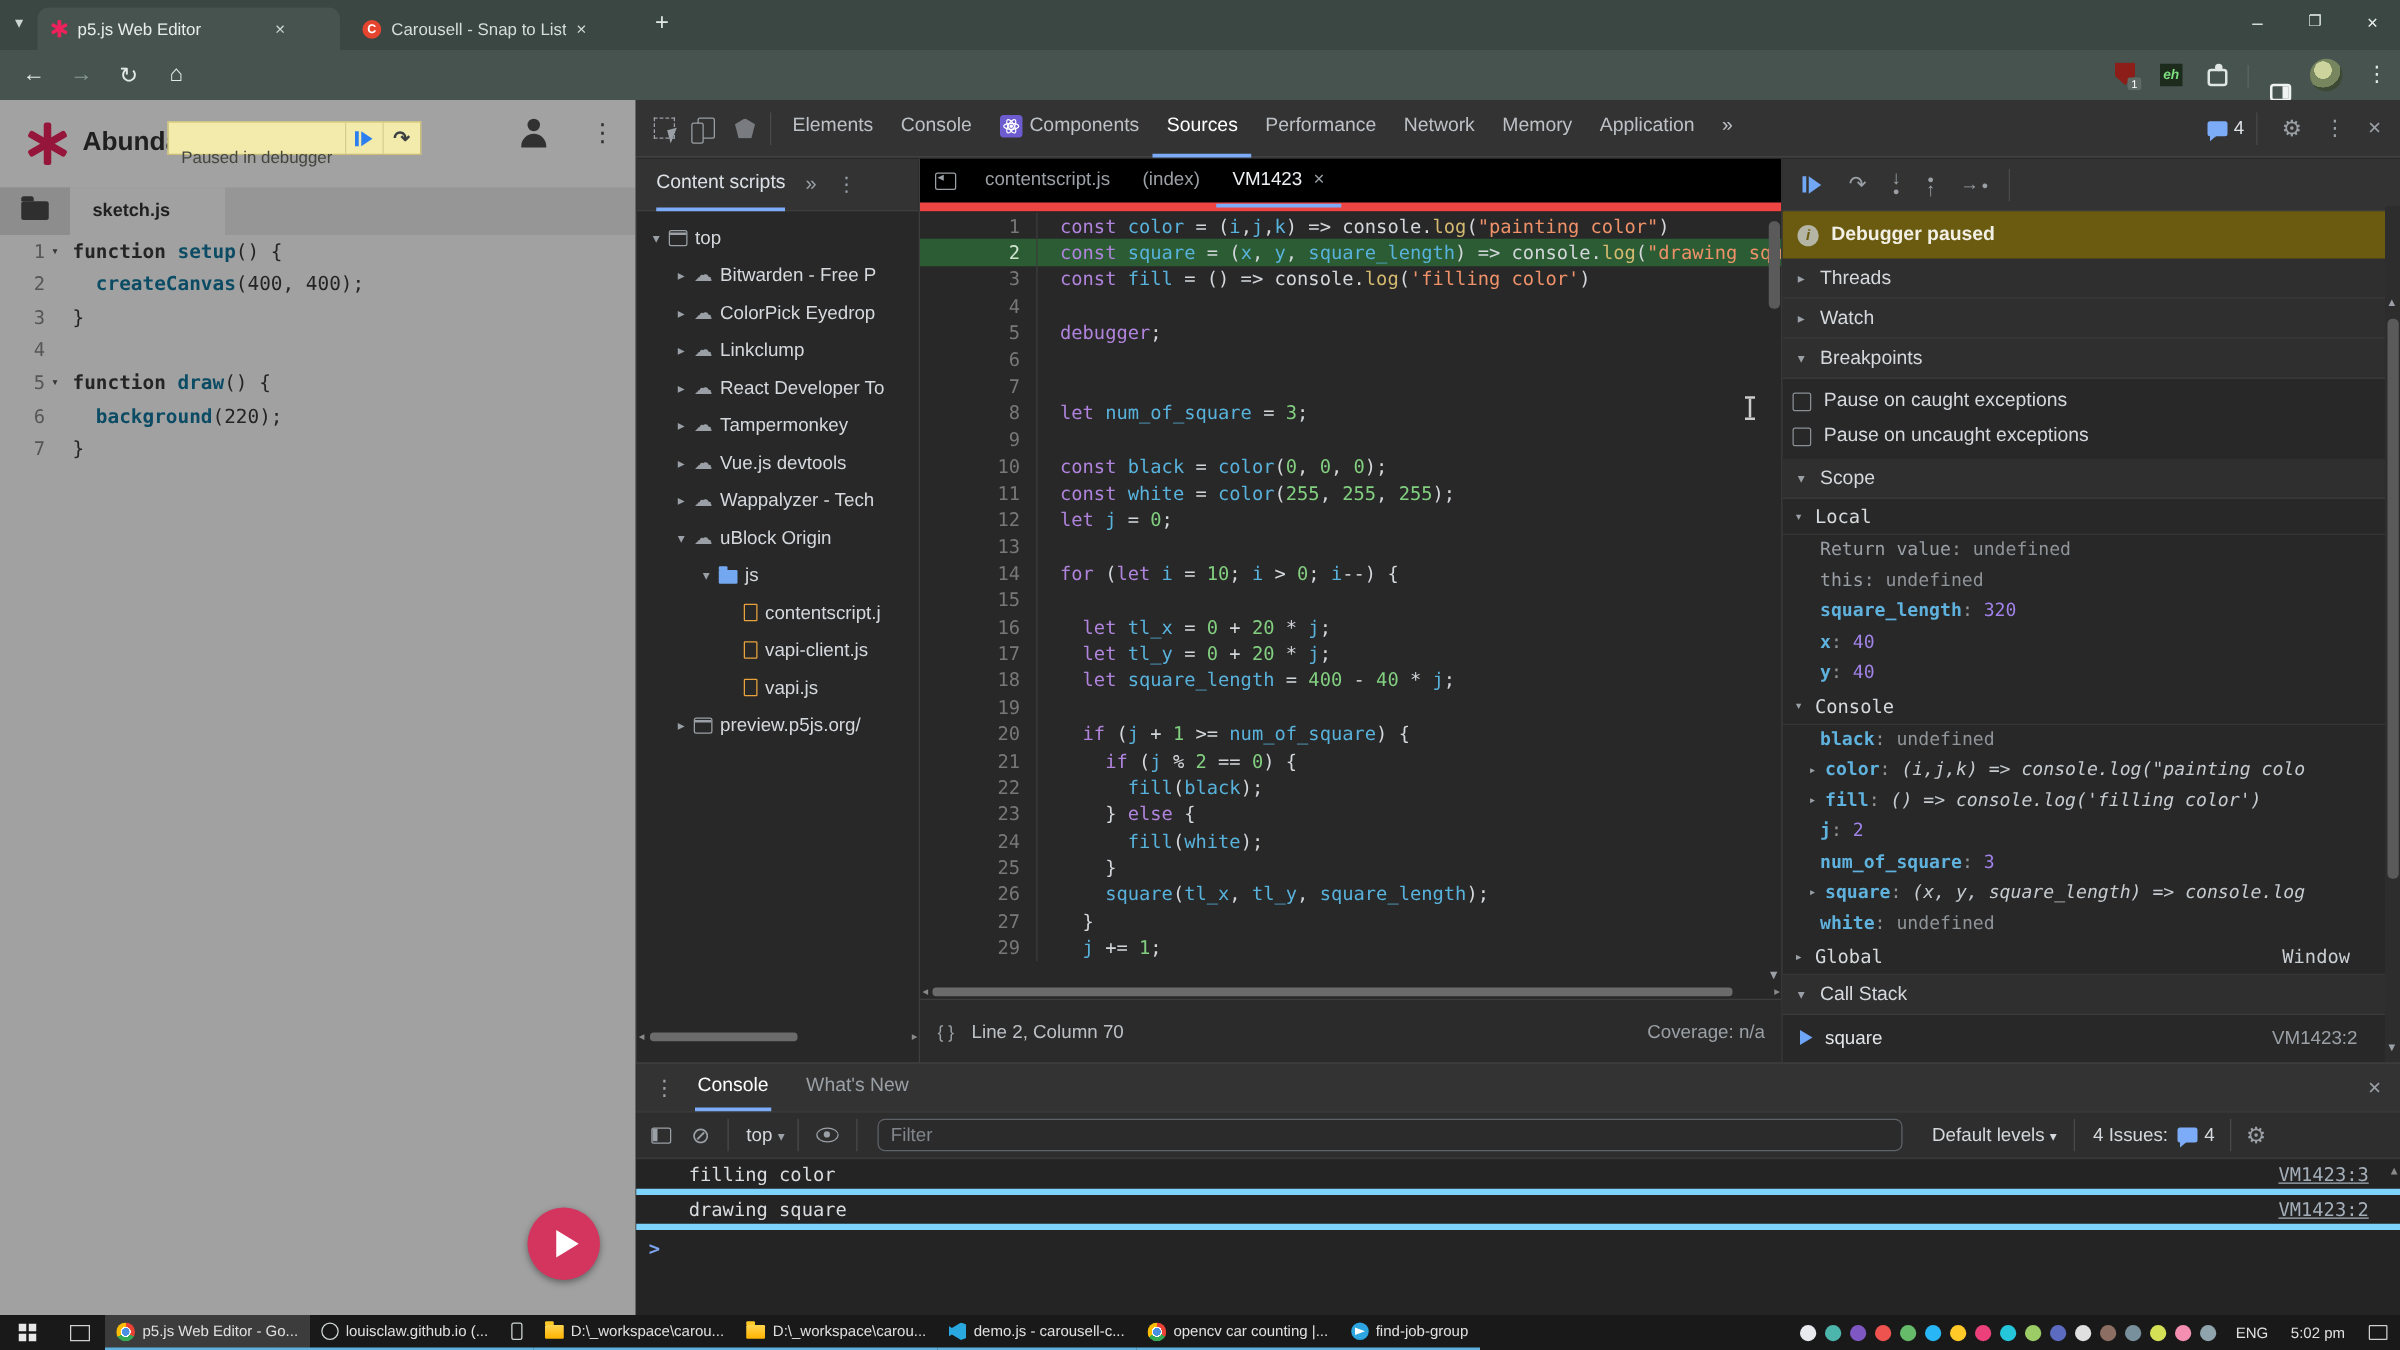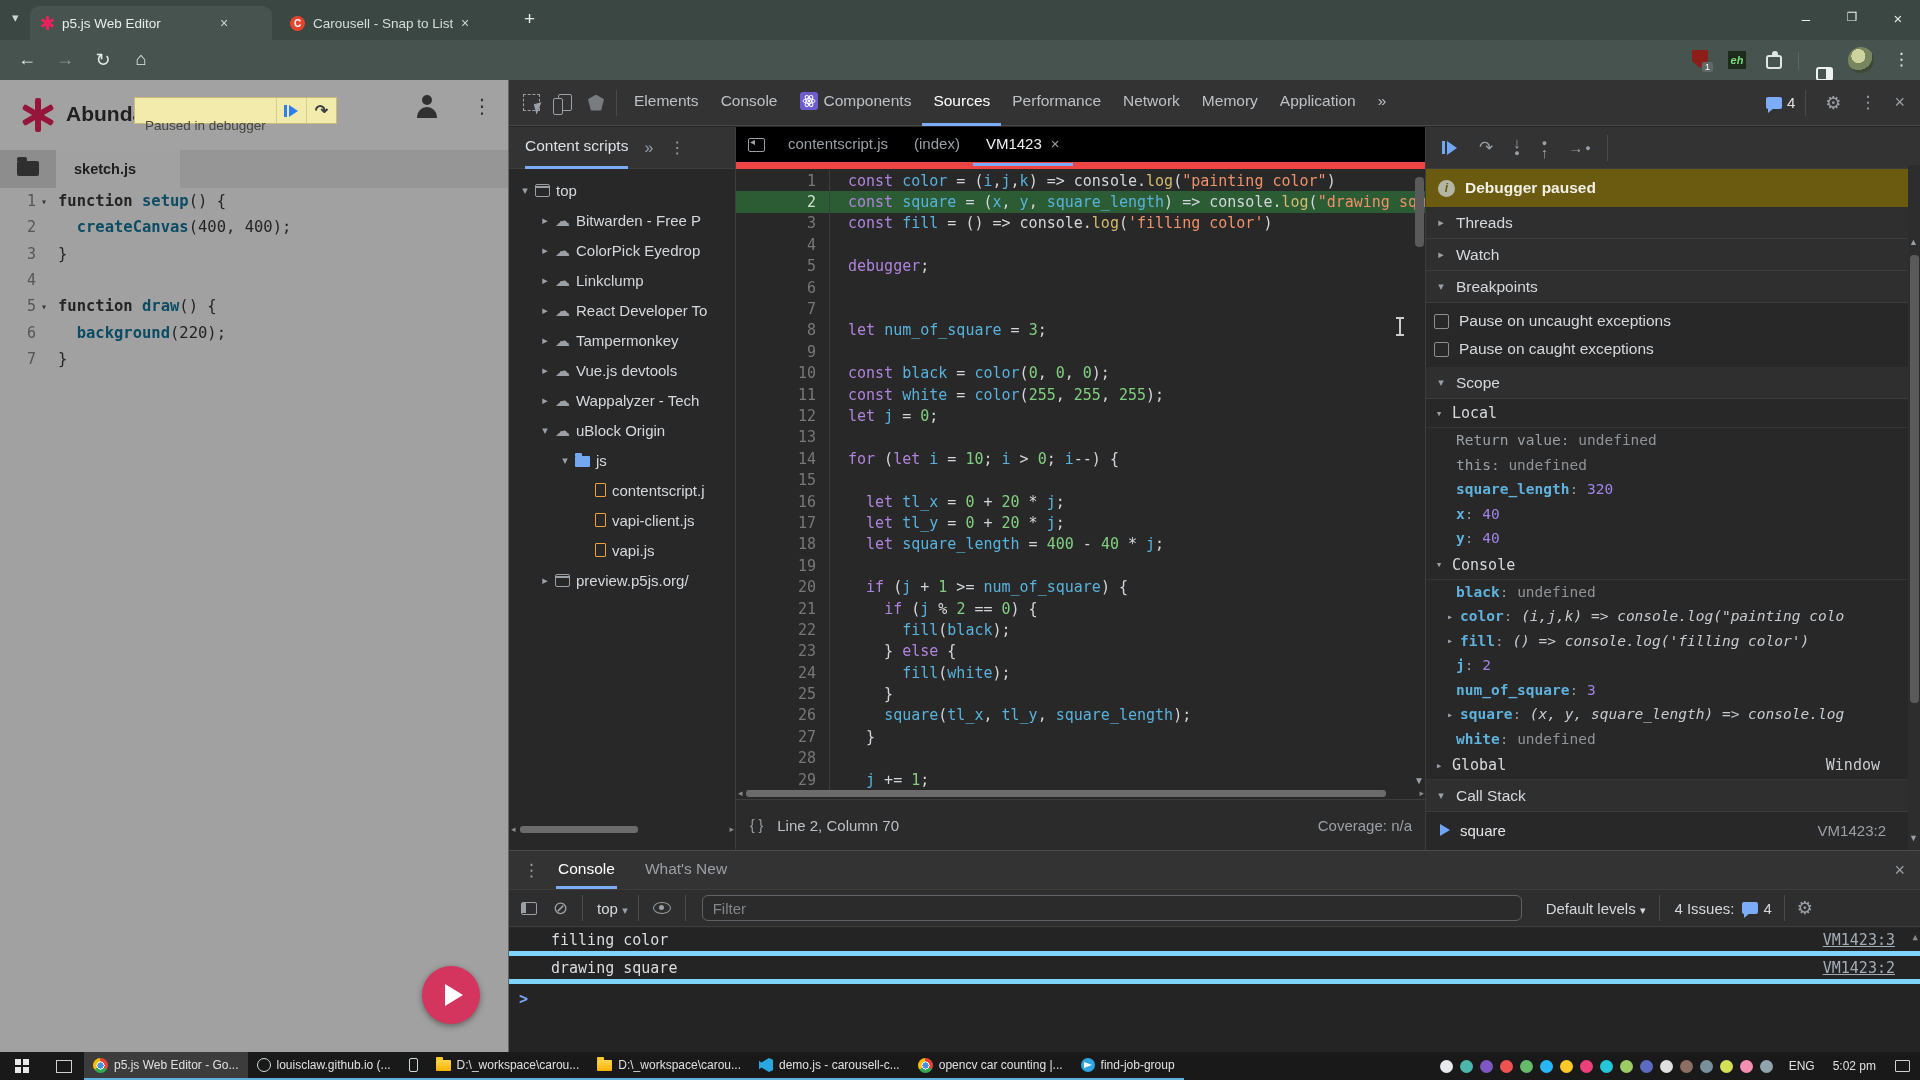--- a/index.html
+++ b/index.html
@@ -597,24 +597,20 @@
             </div>
             <div class="cl">
               <span class="g">26</span>
               <span class="c"><span class="tk-p">    </span><span class="tk-v">square</span><span class="tk-p">(</span><span class="tk-v">tl_x</span><span class="tk-p">, </span><span class="tk-v">tl_y</span><span class="tk-p">, </span><span class="tk-v">square_length</span><span class="tk-p">);</span></span>
             </div>
             <div class="cl">
               <span class="g">27</span>
               <span class="c"><span class="tk-p">  }</span></span>
             </div>
             <div class="cl">
-              <span class="g">28</span>
-              <span class="c"><span>&nbsp;</span></span>
-            </div>
-            <div class="cl">
               <span class="g">29</span>
               <span class="c"><span class="tk-p">  </span><span class="tk-v">j</span><span class="tk-p"> += </span><span class="tk-n">1</span><span class="tk-p">;</span></span>
             </div>
           </div>
         <div id="ibeam"></div>
         <div id="ed-vscroll"></div>
         <div id="ed-vsdown" class="abs">▼</div>
         <div class="hscroll abs" id="ed-hscroll">
           <span>◂</span>
           <span class="hthumb" style="width:640px;margin-left:3px;"></span>
@@ -662,25 +658,25 @@
               <span class="car">▸</span>
               <span>Watch</span>
             </div>
             <div class="dbg-sect">
               <span class="car">▾</span>
               <span>Breakpoints</span>
             </div>
             <div style="padding: 4px 0px;">
               <div class="cbrow">
                 <span class="cbox"></span>
-                <span>Pause on uncaught exceptions</span>
+                <span>Pause on caught exceptions</span>
               </div>
               <div class="cbrow">
                 <span class="cbox"></span>
-                <span>Pause on caught exceptions</span>
+                <span>Pause on uncaught exceptions</span>
               </div>
             </div>
             <div class="dbg-sect">
               <span class="car">▾</span>
               <span>Scope</span>
             </div>
             <div class="scopehead" style="font-family:&quot;DejaVu Sans Mono&quot;,&quot;Liberation Mono&quot;,monospace;">
               <span class="car">▾</span>
               <span>Local</span>
             </div>

